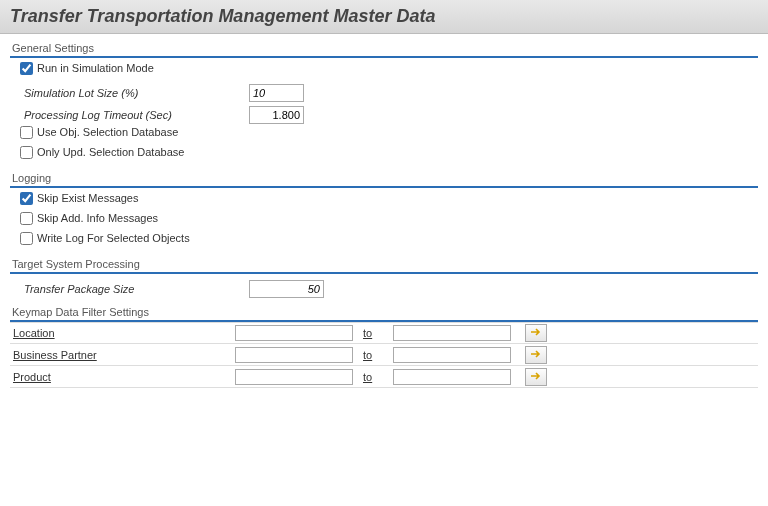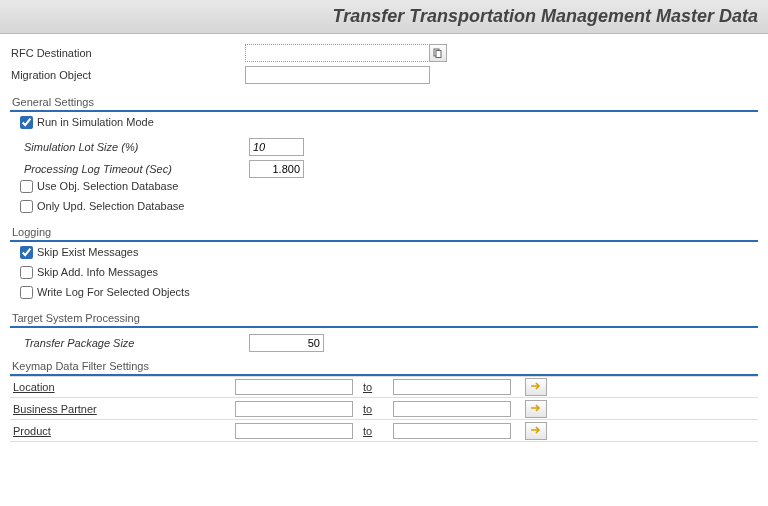--- a/index.html
+++ b/index.html
@@ -9,21 +9,20 @@
     font-family: Arial, sans-serif;
     font-size: 11px;
     background: #fff;
     color: #333;
     width: 768px;
   }
   .header {
     background: linear-gradient(#e8e8e8,#d6d6d6);
     border-bottom: 1px solid #bbb;
     padding: 6px 10px;
-    text-align: right;
   }
   .header-title {
     font-style: italic;
     font-weight: bold;
     font-size: 18px;
     color: #444;
   }
   .body {
     padding: 8px 10px 10px 10px;
   }
@@ -138,36 +137,20 @@
 </style>
 </head>
 <body>
 
 <div class="header">
   <span class="header-title">Transfer Transportation Management Master Data</span>
 </div>
 
 <div class="body">
 
-  <div class="top-fields">
-    <div class="row">
-      <span class="lbl">RFC Destination</span>
-      <input type="text" class="wide dotted" value="" style="">
-      <span class="f4-btn">
-        <svg viewBox="0 0 10 10">
-            <rect x="1" y="1" width="5" height="7" fill="none" stroke="#666" stroke-width="1"></rect>
-            <rect x="3" y="2.5" width="5" height="7" fill="#fff" stroke="#666" stroke-width="1"></rect>
-          </svg>
-      </span>
-    </div>
-    <div class="row">
-      <span class="lbl">Migration Object</span>
-      <input type="text" class="wide" value="" style="">
-    </div>
-  </div>
 
   <div class="group">
     <div class="group-title">General Settings</div>
     <div class="group-box">
       <div class="chk-row">
         <input type="checkbox" checked="" style="">
         <span>Run in Simulation Mode</span>
       </div>
       <div class="row">
         <span class="lbl-indent">Simulation Lot Size (%)</span>
@@ -204,21 +187,21 @@
         <span>Write Log For Selected Objects</span>
       </div>
     </div>
   </div>
 
   <div class="group">
     <div class="group-title">Target System Processing</div>
     <div class="group-box">
       <div class="row">
         <span class="lbl-indent">Transfer Package Size</span>
-        <input type="text" class="narrow" style="width: 75px;" value="50">
+        <input type="text" class="narrow" style="width: 75px; font-style: italic;" value="50">
       </div>
     </div>
   </div>
 
   <div class="group">
     <div class="group-title">Keymap Data Filter Settings</div>
     <div class="group-box" style="padding:0">
       <div id="keymap-rows">
           <div class="filter-row">
             <span class="flbl">Location</span>

